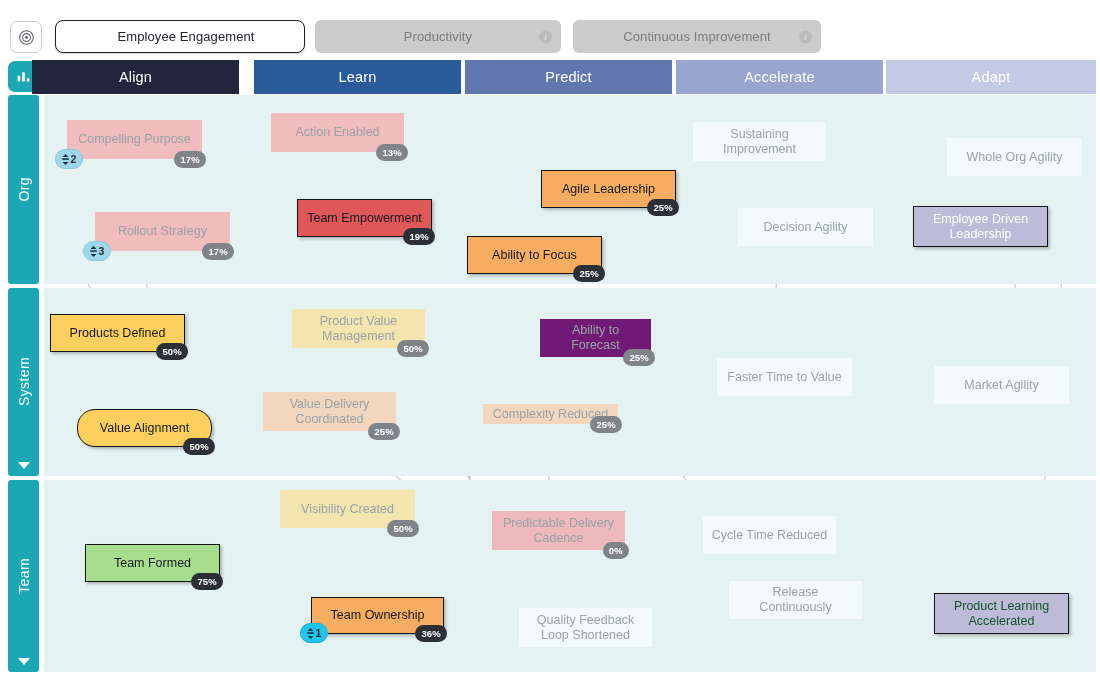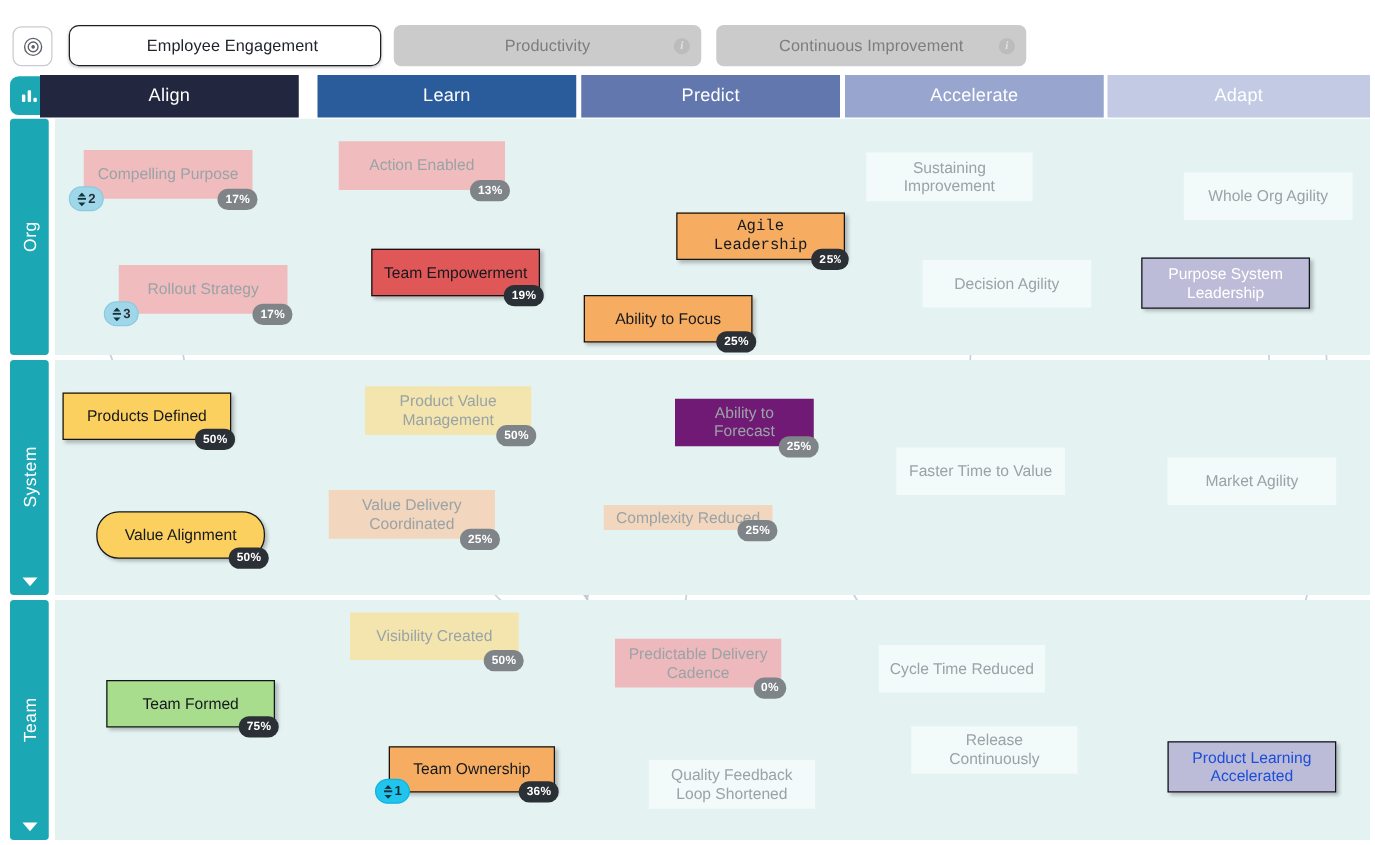--- a/index.html
+++ b/index.html
@@ -254,39 +254,39 @@
         </span>
       </div>
       <div class="card ghost" style="left: 271px; top: 113px; width: 133px; height: 39px; background: rgb(240, 188, 190);">
         <span>Action Enabled</span>
         <span class="pct muted">13%</span>
       </div>
       <div class="card solid" style="left: 297px; top: 199px; width: 135px; height: 38px; background: rgb(224, 87, 88);">
         <span>Team Empowerment</span>
         <span class="pct dark">19%</span>
       </div>
-      <div class="card solid" style="left: 541px; top: 170px; width: 135px; height: 38px; background: rgb(246, 173, 98); font-family: Liberation Mono, monospace;">
+      <div class="card solid" style="left: 541px; top: 170px; width: 135px; height: 38px; background: rgb(246, 173, 98);">
         <span>Agile Leadership</span>
         <span class="pct dark">25%</span>
       </div>
       <div class="card solid" style="left: 467px; top: 236px; width: 135px; height: 38px; background: rgb(246, 173, 98);">
         <span>Ability to Focus</span>
         <span class="pct dark">25%</span>
       </div>
       <div class="card ghost" style="left: 693px; top: 122px; width: 133px; height: 39px; background: rgb(242, 250, 250);">
         <span>Sustaining Improvement</span>
       </div>
       <div class="card ghost" style="left: 738px; top: 208px; width: 135px; height: 38px; background: rgb(242, 250, 250);">
         <span>Decision Agility</span>
       </div>
       <div class="card ghost" style="left: 947px; top: 138px; width: 135px; height: 38px; background: rgb(242, 250, 250);">
         <span>Whole Org Agility</span>
       </div>
       <div class="card solid" style="left: 913px; top: 206px; width: 135px; height: 41px; background: rgb(188, 187, 216); color: rgb(255, 255, 255);">
-        <span>Purpose System Leadership</span>
+        <span>Employee Driven Leadership</span>
       </div>
       <div class="card solid" style="left: 50px; top: 314px; width: 135px; height: 38px; background: rgb(252, 208, 94);">
         <span>Products Defined</span>
         <span class="pct dark">50%</span>
       </div>
       <div class="card solid" style="left: 77px; top: 409px; width: 135px; height: 38px; background: rgb(252, 208, 94); border-radius: 18px;">
         <span>Value Alignment</span>
         <span class="pct dark">50%</span>
       </div>
       <div class="card ghost" style="left: 292px; top: 309px; width: 133px; height: 39px; background: rgb(244, 229, 174);">
@@ -337,17 +337,17 @@
       </div>
       <div class="card ghost" style="left: 519px; top: 608px; width: 133px; height: 39px; background: rgb(242, 250, 250);">
         <span>Quality Feedback Loop Shortened</span>
       </div>
       <div class="card ghost" style="left: 703px; top: 516px; width: 133px; height: 38px; background: rgb(242, 250, 250);">
         <span>Cycle Time Reduced</span>
       </div>
       <div class="card ghost" style="left: 729px; top: 581px; width: 133px; height: 38px; background: rgb(242, 250, 250);">
         <span>Release Continuously</span>
       </div>
-      <div class="card solid" style="left: 934px; top: 593px; width: 135px; height: 41px; background: rgb(188, 187, 216); color: #1d4ed8;">
+      <div class="card solid" style="left: 934px; top: 593px; width: 135px; height: 41px; background: rgb(188, 187, 216); color: #14532d;">
         <span>Product Learning Accelerated</span>
       </div>
     </div>
 </div>
 
 </body></html>

